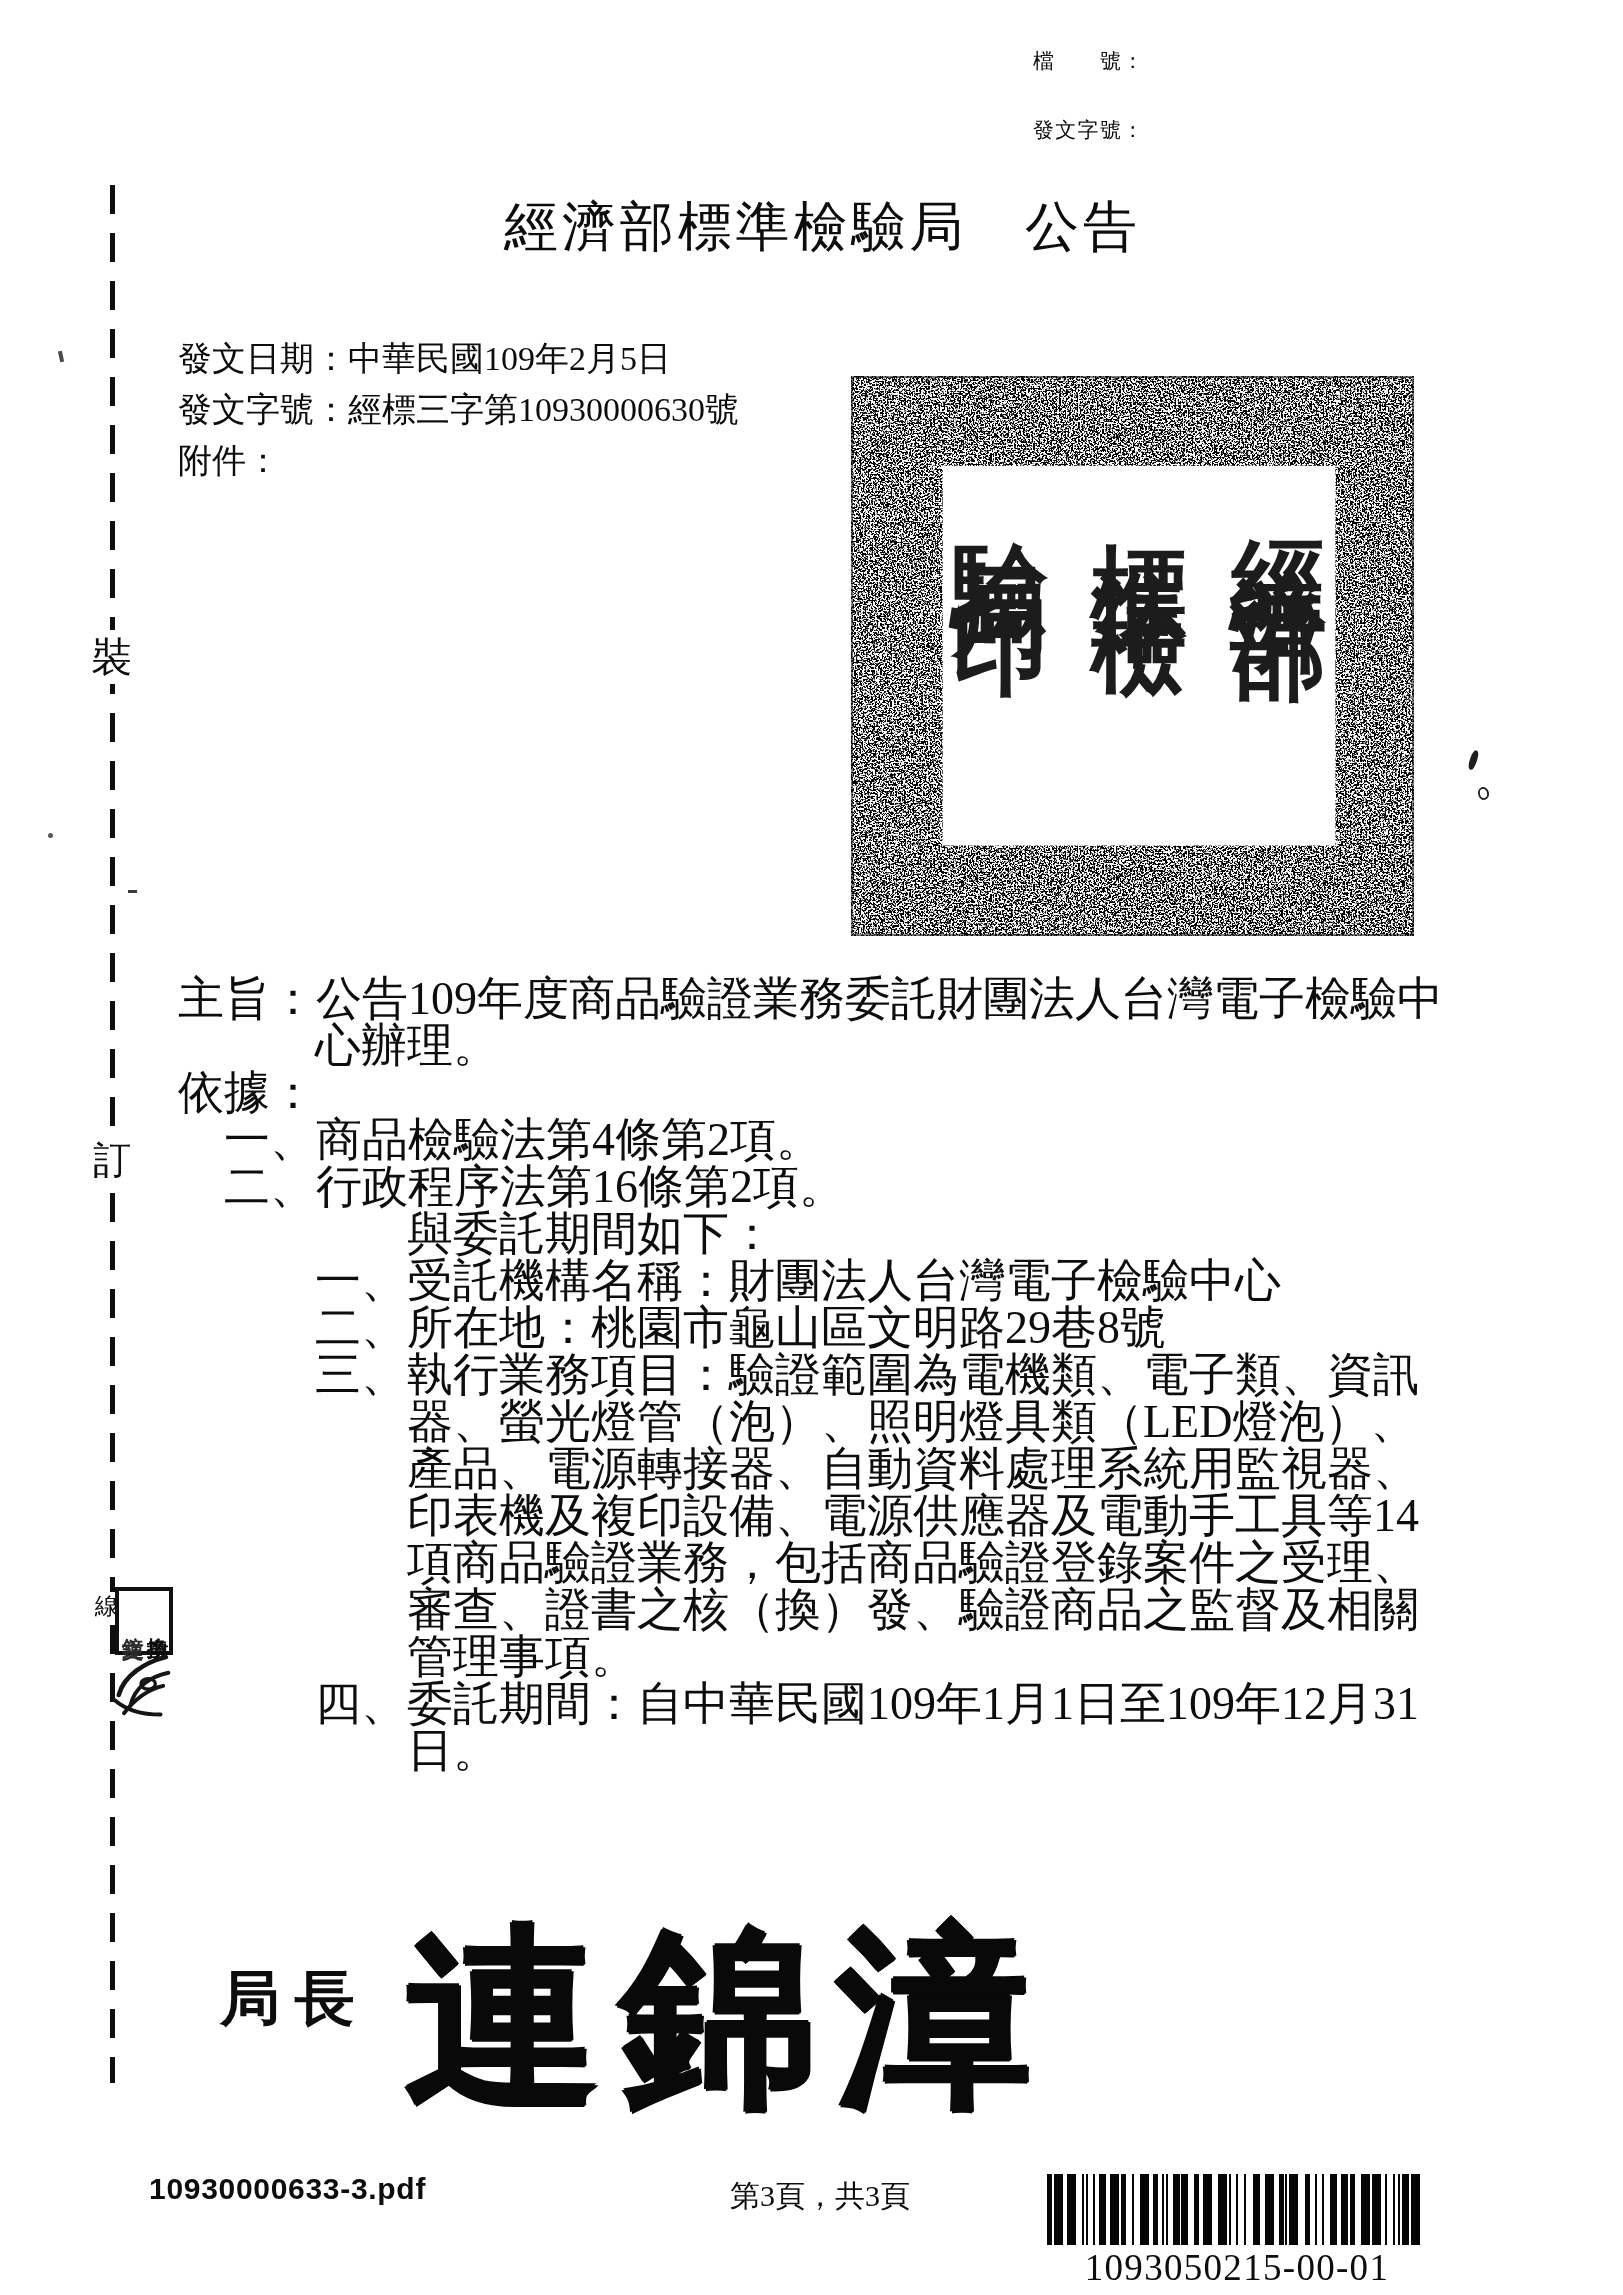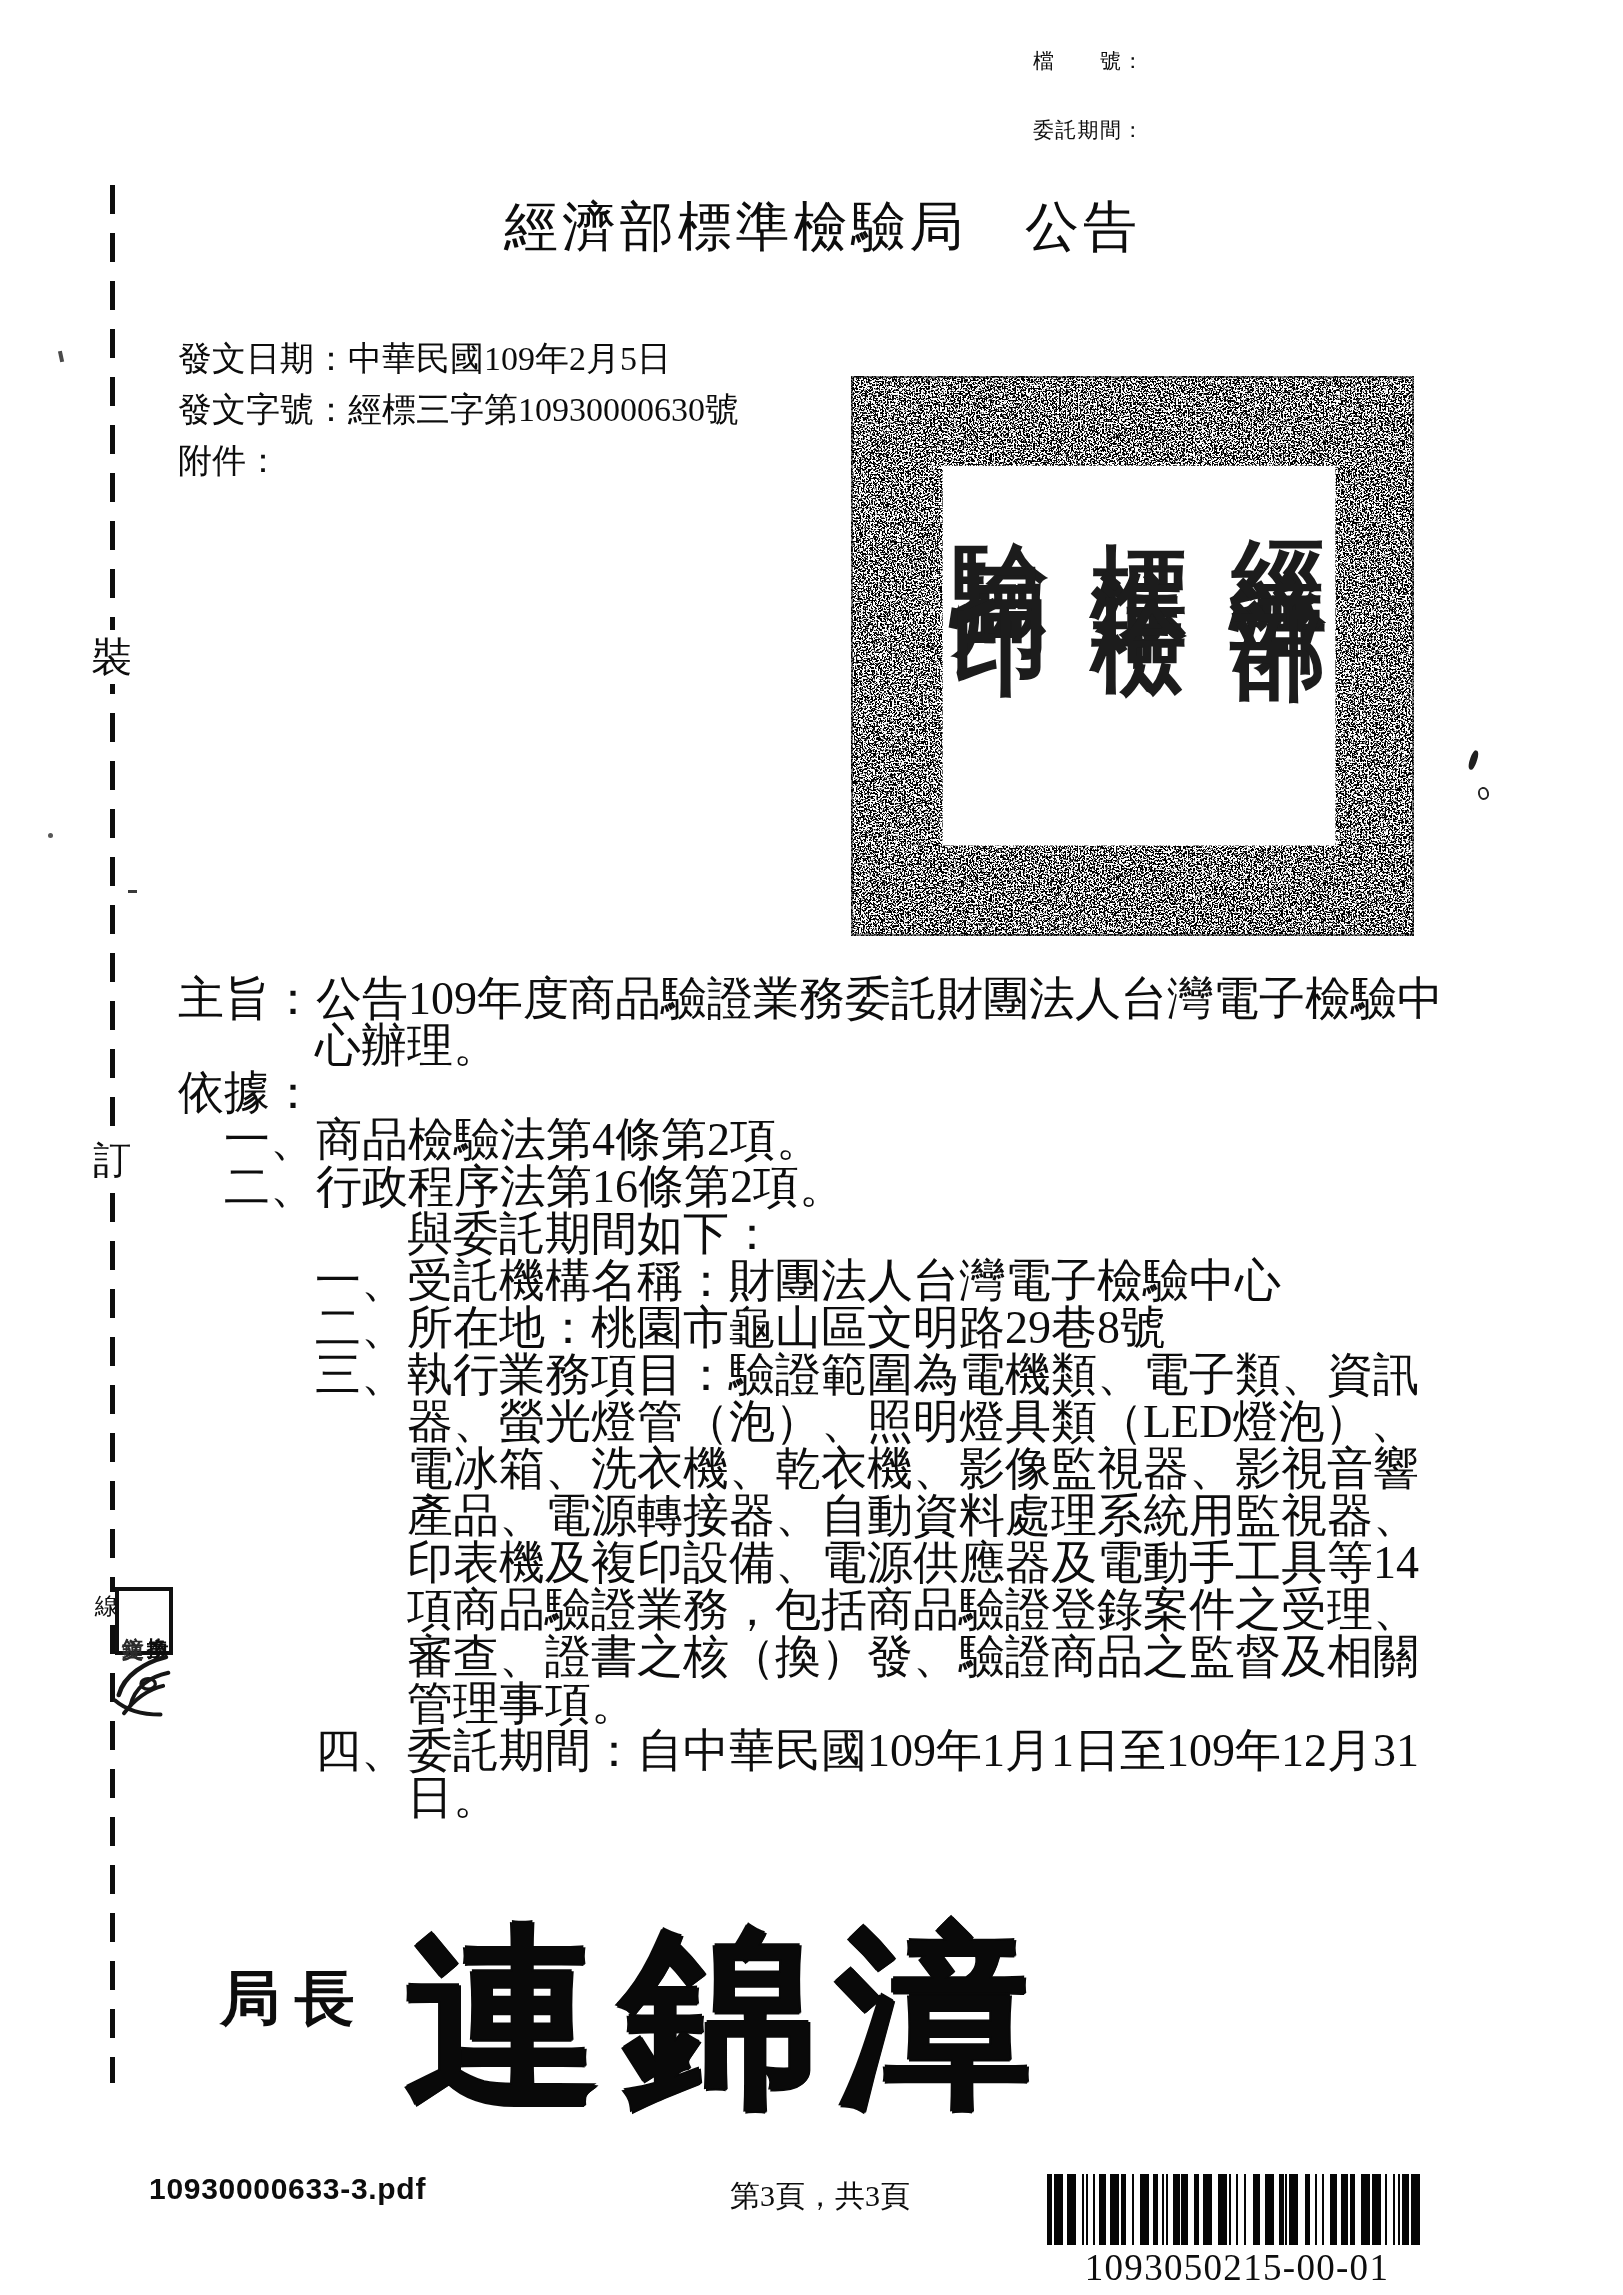--- a/index.html
+++ b/index.html
@@ -85,21 +85,21 @@
   .s3{left:59px;top:351px;width:3.9px;height:10.5px;background:#4a4a4a;transform:rotate(-12deg);}
   .s4{left:128px;top:890px;width:9.2px;height:3.3px;background:#3a3a3a;}
   .s5{left:48px;top:833px;width:5.2px;height:5.2px;background:#575757;border-radius:50%;}
 </style>
 </head>
 <body>
 
 <div class="page">
 
   <div class="hdr-label file-no">檔　　號：</div>
-  <div class="hdr-label retention">委託期間：</div>
+  <div class="hdr-label retention">發文字號：</div>
 
   <h1 class="doc-title">經濟部標準檢驗局　公告</h1>
 
   <div class="meta">
     <div>發文日期：中華民國109年2月5日</div>
     <div>發文字號：經標三字第10930000630號</div>
     <div>附件：</div>
   </div>
 
   <div class="seal">
@@ -144,21 +144,20 @@
     <div class="bl ind0">主旨：公告109年度商品驗證業務委託財團法人台灣電子檢驗中</div>
     <div class="bl ind3">心辦理。</div>
     <div class="bl ind0">依據：</div>
     <div class="bl ind1">一、商品檢驗法第4條第2項。</div>
     <div class="bl ind1">二、行政程序法第16條第2項。</div>
     <div class="bl ind5">與委託期間如下：</div>
     <div class="bl ind3">一、受託機構名稱：財團法人台灣電子檢驗中心</div>
     <div class="bl ind3">二、所在地：桃園市龜山區文明路29巷8號</div>
     <div class="bl ind3">三、執行業務項目：驗證範圍為電機類、電子類、資訊</div>
     <div class="bl ind5">器、螢光燈管（泡）、照明燈具類（LED燈泡）、</div>
-    <div class="bl ind5">電冰箱、洗衣機、乾衣機、影像監視器、影視音響</div>
     <div class="bl ind5">產品、電源轉接器、自動資料處理系統用監視器、</div>
     <div class="bl ind5">印表機及複印設備、電源供應器及電動手工具等14</div>
     <div class="bl ind5">項商品驗證業務，包括商品驗證登錄案件之受理、</div>
     <div class="bl ind5">審查、證書之核（換）發、驗證商品之監督及相關</div>
     <div class="bl ind5">管理事項。</div>
     <div class="bl ind3">四、委託期間：自中華民國109年1月1日至109年12月31</div>
     <div class="bl ind5">日。</div>
   </div>
 
   <div class="sig-title">局長</div>

